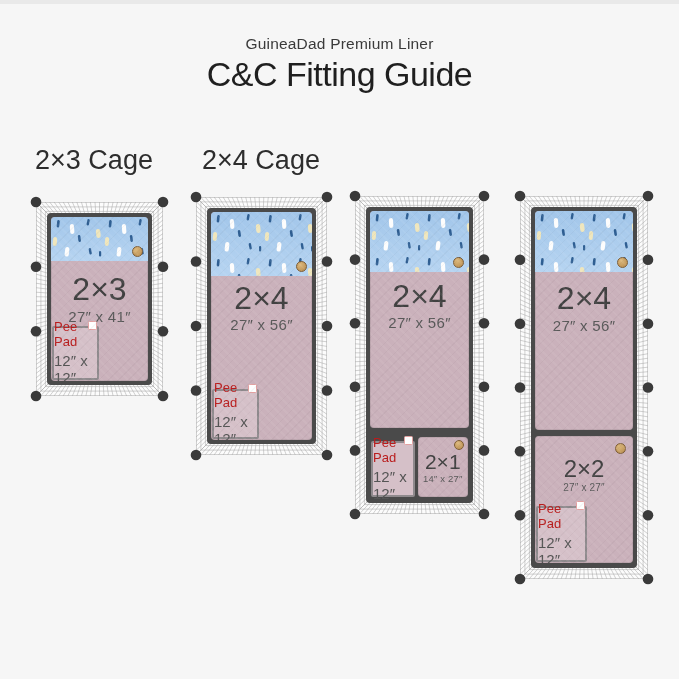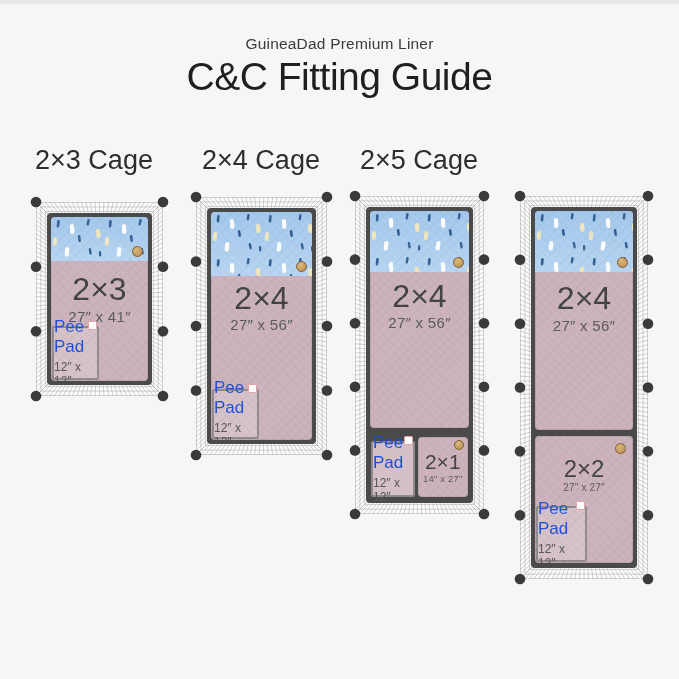--- a/index.html
+++ b/index.html
@@ -1,21 +1,21 @@
 <!DOCTYPE html>
 <html><head>
 <meta charset="utf-8">
 <style>
   html,body{margin:0;padding:0;background:#e9e9e9;}
   .canvas{position:relative;width:679px;height:679px;margin:4px auto;background:#f6f6f6;
           overflow:hidden;font-family:"Liberation Sans",sans-serif;color:#2e2e2e;}
   .brand{position:absolute;top:31px;left:0;right:0;text-align:center;
          font-size:15.5px;color:#3a3a3a;letter-spacing:.2px;}
   .title{position:absolute;top:51px;left:0;right:0;text-align:center;
-         font-size:39px;color:#1f1f1f;letter-spacing:-.5px;}
+         font-size:34px;color:#1f1f1f;letter-spacing:-.5px;}
   .cage-heading{position:absolute;top:141px;text-align:center;font-size:27px;color:#2d2d2d;}
   .cage{position:absolute;}
   .mesh{position:absolute;left:-8px;top:-8px;}
   .opening{position:absolute;inset:11px;background:#4a4a4a;border-radius:4px;}
   .inner{position:absolute;inset:4px;}
   .liner{position:absolute;background:#cab1bb;border-radius:4px;overflow:hidden;
          box-shadow:inset 0 0 0 1px rgba(0,0,0,.08);}
   .liner::after{content:"";position:absolute;inset:0;pointer-events:none;
      background:repeating-linear-gradient(45deg,rgba(255,255,255,.05) 0 2px,transparent 2px 6px),
                 repeating-linear-gradient(-45deg,rgba(0,0,0,.03) 0 1px,transparent 1px 7px);}
@@ -25,22 +25,22 @@
         background:radial-gradient(circle at 35% 30%,#dcb87c,#b68a4c);
         border:1.5px solid #7d5c34;}
   .lbody{position:absolute;left:0;right:0;bottom:0;display:flex;flex-direction:column;align-items:center;}
   .size-label{font-size:32px;color:#414141;line-height:1.05;}
   .dims-label{font-size:15px;color:#585858;margin-top:1px;letter-spacing:.3px;}
   .size-sm{font-size:21px;color:#414141;line-height:1.1;}
   .dims-sm{font-size:9.5px;color:#585858;letter-spacing:.2px;}
   .peepad{position:absolute;background:#d5c0c8;border:2px solid #8f8a8d;border-radius:2px;
           box-sizing:border-box;display:flex;flex-direction:column;align-items:center;
           justify-content:center;gap:3px;}
-  .pp-name{font-size:17px;color:#1d4ed8;}
-  .pp-size{font-size:12px;color:#555555;}
+  .pp-name{font-size:13px;color:#b91c1c;}
+  .pp-size{font-size:15px;color:#555555;}
   .snap{position:absolute;width:7px;height:7px;background:#ffffff;border:1px solid #e2a0a0;
         border-radius:1.5px;top:-7px;right:0;}
 </style>
 </head>
 <body>
 
 <div class="canvas">
 
   <svg width="0" height="0" style="position:absolute">
     <defs>
@@ -56,21 +56,20 @@
         <rect x="48" y="34" width="2.2" height="5.5" rx="1.1" fill="#2f5f93"></rect>
       </pattern>
     </defs>
   </svg>
 
   <div class="brand">GuineaDad Premium Liner</div>
   <div class="title">C&amp;C Fitting Guide</div>
 
   <div class="cage-heading" style="left:16px;width:156px;">2×3 Cage</div>
   <div class="cage-heading" style="left:183px;width:156px;">2×4 Cage</div>
-  <div class="cage-heading" style="left:341px;width:156px;">2×5 Cage</div>
 
   <div class="cage" style="left:36px;top:198px;width:127px;height:194px;">
     <svg class="mesh" width="143" height="210" viewBox="-8 -8 143 210">
         <polygon points="0,0 127,0 114,13 13,13" fill="#fcfcfc"></polygon>
         <polygon points="0,194 127,194 114,181 13,181" fill="#fcfcfc"></polygon>
         <polygon points="0,0 13,13 13,181 0,194" fill="#fcfcfc"></polygon>
         <polygon points="127,0 114,13 114,181 127,194" fill="#fcfcfc"></polygon>
         <path d="M0.0 0.0L13.0 13.0M0.0 194.0L13.0 181.0M4.5 0.0L16.6 13.0M4.5 194.0L16.6 181.0M9.1 0.0L20.2 13.0M9.1 194.0L20.2 181.0M13.6 0.0L23.8 13.0M13.6 194.0L23.8 181.0M18.1 0.0L27.4 13.0M18.1 194.0L27.4 181.0M22.7 0.0L31.0 13.0M22.7 194.0L31.0 181.0M27.2 0.0L34.6 13.0M27.2 194.0L34.6 181.0M31.8 0.0L38.3 13.0M31.8 194.0L38.3 181.0M36.3 0.0L41.9 13.0M36.3 194.0L41.9 181.0M40.8 0.0L45.5 13.0M40.8 194.0L45.5 181.0M45.4 0.0L49.1 13.0M45.4 194.0L49.1 181.0M49.9 0.0L52.7 13.0M49.9 194.0L52.7 181.0M54.4 0.0L56.3 13.0M54.4 194.0L56.3 181.0M59.0 0.0L59.9 13.0M59.0 194.0L59.9 181.0M63.5 0.0L63.5 13.0M63.5 194.0L63.5 181.0M68.0 0.0L67.1 13.0M68.0 194.0L67.1 181.0M72.6 0.0L70.7 13.0M72.6 194.0L70.7 181.0M77.1 0.0L74.3 13.0M77.1 194.0L74.3 181.0M81.6 0.0L77.9 13.0M81.6 194.0L77.9 181.0M86.2 0.0L81.5 13.0M86.2 194.0L81.5 181.0M90.7 0.0L85.1 13.0M90.7 194.0L85.1 181.0M95.3 0.0L88.8 13.0M95.3 194.0L88.8 181.0M99.8 0.0L92.4 13.0M99.8 194.0L92.4 181.0M104.3 0.0L96.0 13.0M104.3 194.0L96.0 181.0M108.9 0.0L99.6 13.0M108.9 194.0L99.6 181.0M113.4 0.0L103.2 13.0M113.4 194.0L103.2 181.0M117.9 0.0L106.8 13.0M117.9 194.0L106.8 181.0M122.5 0.0L110.4 13.0M122.5 194.0L110.4 181.0M127.0 0.0L114.0 13.0M127.0 194.0L114.0 181.0M0.0 0.0L13.0 13.0M127.0 0.0L114.0 13.0M0.0 4.5L13.0 16.9M127.0 4.5L114.0 16.9M0.0 9.0L13.0 20.8M127.0 9.0L114.0 20.8M0.0 13.5L13.0 24.7M127.0 13.5L114.0 24.7M0.0 18.0L13.0 28.6M127.0 18.0L114.0 28.6M0.0 22.6L13.0 32.5M127.0 22.6L114.0 32.5M0.0 27.1L13.0 36.4M127.0 27.1L114.0 36.4M0.0 31.6L13.0 40.3M127.0 31.6L114.0 40.3M0.0 36.1L13.0 44.3M127.0 36.1L114.0 44.3M0.0 40.6L13.0 48.2M127.0 40.6L114.0 48.2M0.0 45.1L13.0 52.1M127.0 45.1L114.0 52.1M0.0 49.6L13.0 56.0M127.0 49.6L114.0 56.0M0.0 54.1L13.0 59.9M127.0 54.1L114.0 59.9M0.0 58.7L13.0 63.8M127.0 58.7L114.0 63.8M0.0 63.2L13.0 67.7M127.0 63.2L114.0 67.7M0.0 67.7L13.0 71.6M127.0 67.7L114.0 71.6M0.0 72.2L13.0 75.5M127.0 72.2L114.0 75.5M0.0 76.7L13.0 79.4M127.0 76.7L114.0 79.4M0.0 81.2L13.0 83.3M127.0 81.2L114.0 83.3M0.0 85.7L13.0 87.2M127.0 85.7L114.0 87.2M0.0 90.2L13.0 91.1M127.0 90.2L114.0 91.1M0.0 94.7L13.0 95.0M127.0 94.7L114.0 95.0M0.0 99.3L13.0 99.0M127.0 99.3L114.0 99.0M0.0 103.8L13.0 102.9M127.0 103.8L114.0 102.9M0.0 108.3L13.0 106.8M127.0 108.3L114.0 106.8M0.0 112.8L13.0 110.7M127.0 112.8L114.0 110.7M0.0 117.3L13.0 114.6M127.0 117.3L114.0 114.6M0.0 121.8L13.0 118.5M127.0 121.8L114.0 118.5M0.0 126.3L13.0 122.4M127.0 126.3L114.0 122.4M0.0 130.8L13.0 126.3M127.0 130.8L114.0 126.3M0.0 135.3L13.0 130.2M127.0 135.3L114.0 130.2M0.0 139.9L13.0 134.1M127.0 139.9L114.0 134.1M0.0 144.4L13.0 138.0M127.0 144.4L114.0 138.0M0.0 148.9L13.0 141.9M127.0 148.9L114.0 141.9M0.0 153.4L13.0 145.8M127.0 153.4L114.0 145.8M0.0 157.9L13.0 149.7M127.0 157.9L114.0 149.7M0.0 162.4L13.0 153.7M127.0 162.4L114.0 153.7M0.0 166.9L13.0 157.6M127.0 166.9L114.0 157.6M0.0 171.4L13.0 161.5M127.0 171.4L114.0 161.5M0.0 176.0L13.0 165.4M127.0 176.0L114.0 165.4M0.0 180.5L13.0 169.3M127.0 180.5L114.0 169.3M0.0 185.0L13.0 173.2M127.0 185.0L114.0 173.2M0.0 189.5L13.0 177.1M127.0 189.5L114.0 177.1M0.0 194.0L13.0 181.0M127.0 194.0L114.0 181.0M0.5 0.5L126.5 0.5M0.5 193.5L126.5 193.5M0.5 0.5L0.5 193.5M126.5 0.5L126.5 193.5M4.9 4.9L122.1 4.9M4.9 189.1L122.1 189.1M4.9 4.9L4.9 189.1M122.1 4.9L122.1 189.1M9.4 9.4L117.6 9.4M9.4 184.6L117.6 184.6M9.4 9.4L9.4 184.6M117.6 9.4L117.6 184.6" stroke="#ababab" stroke-width="0.55" fill="none"></path>
         <g fill="#3a3a3a">
           <circle cx="0" cy="0.0" r="5.3"></circle>

